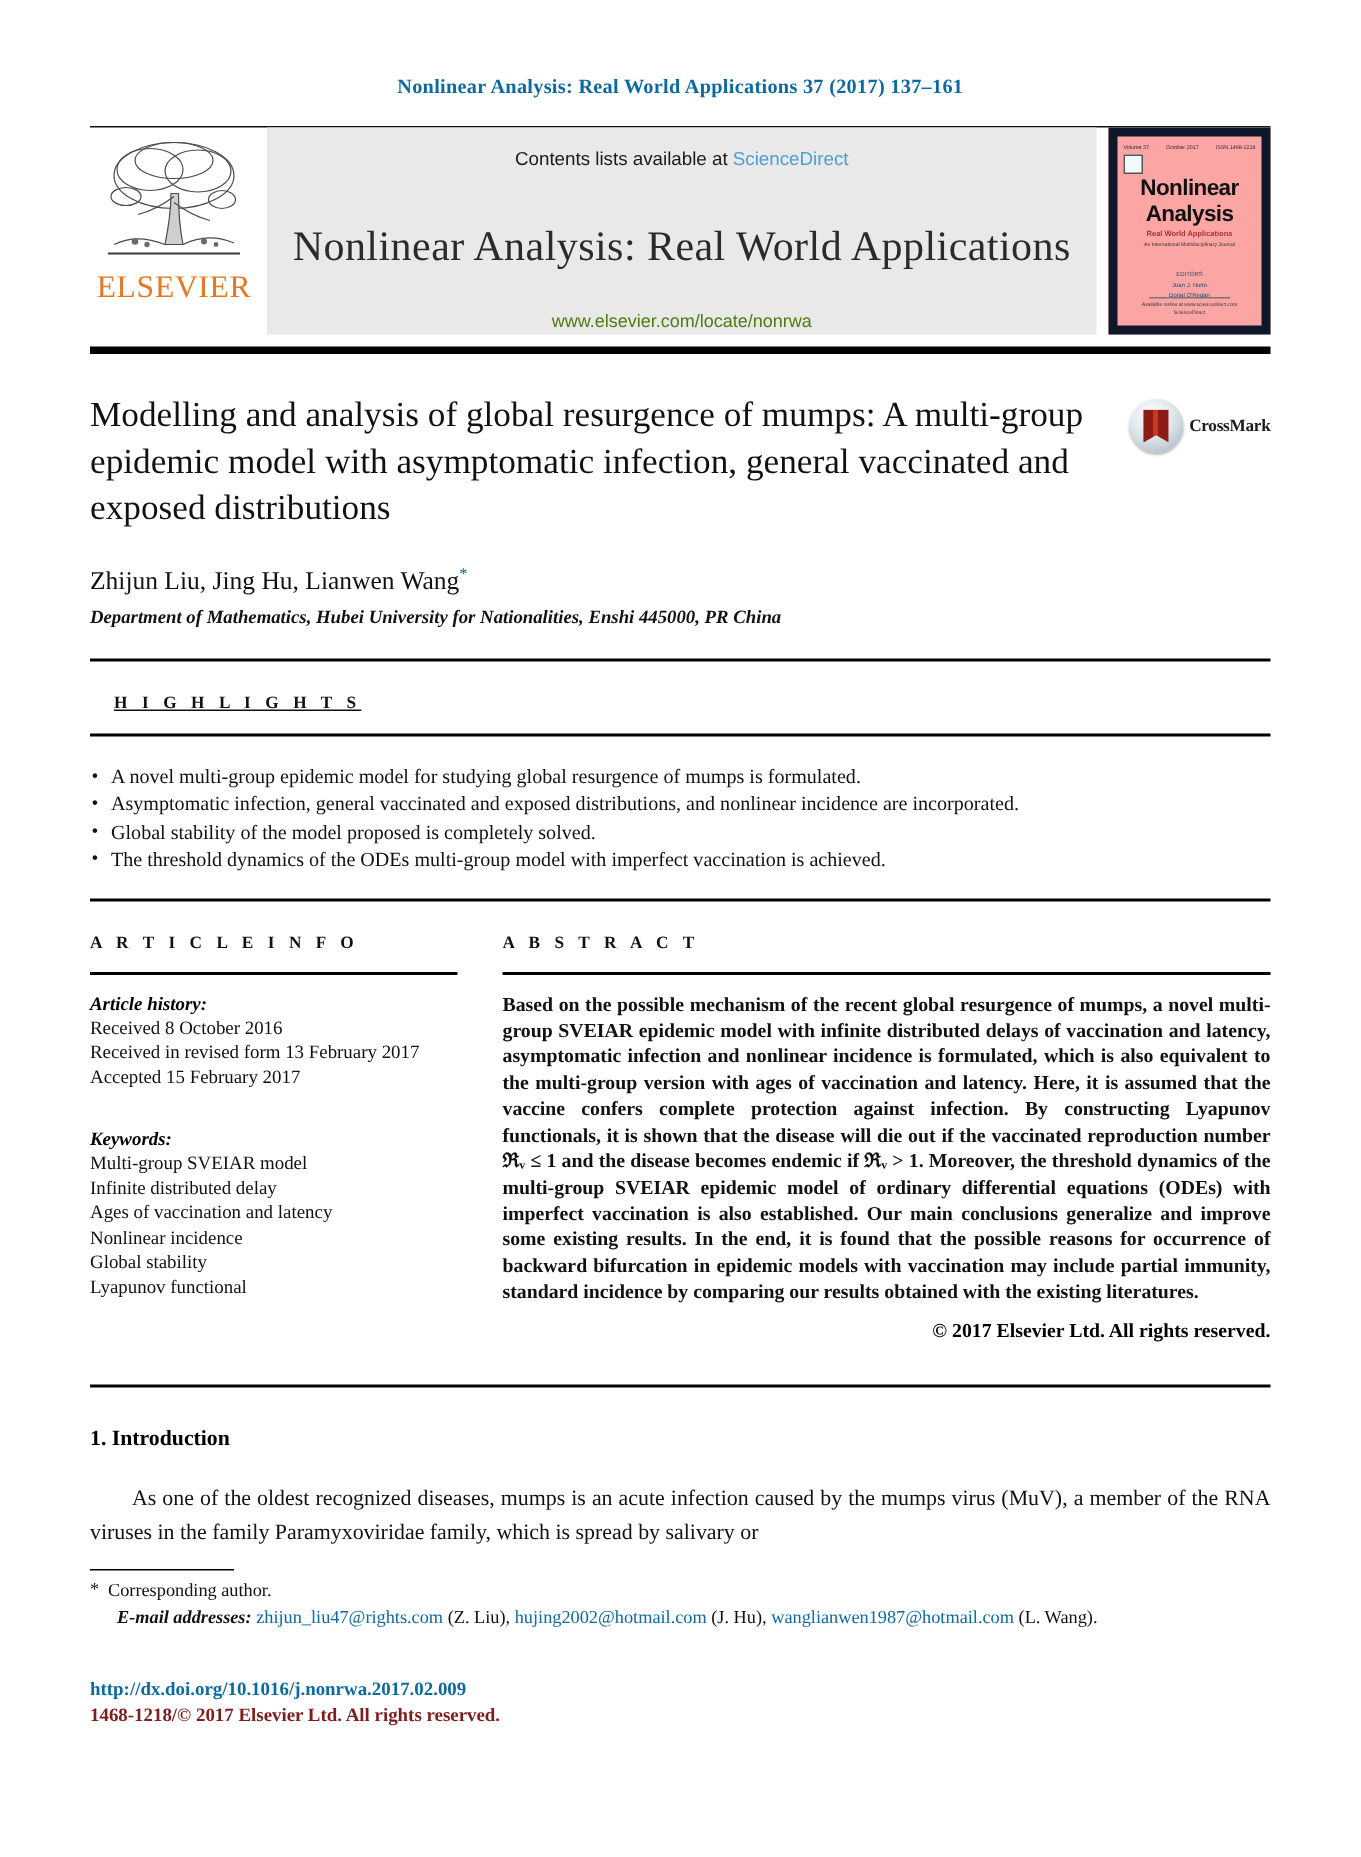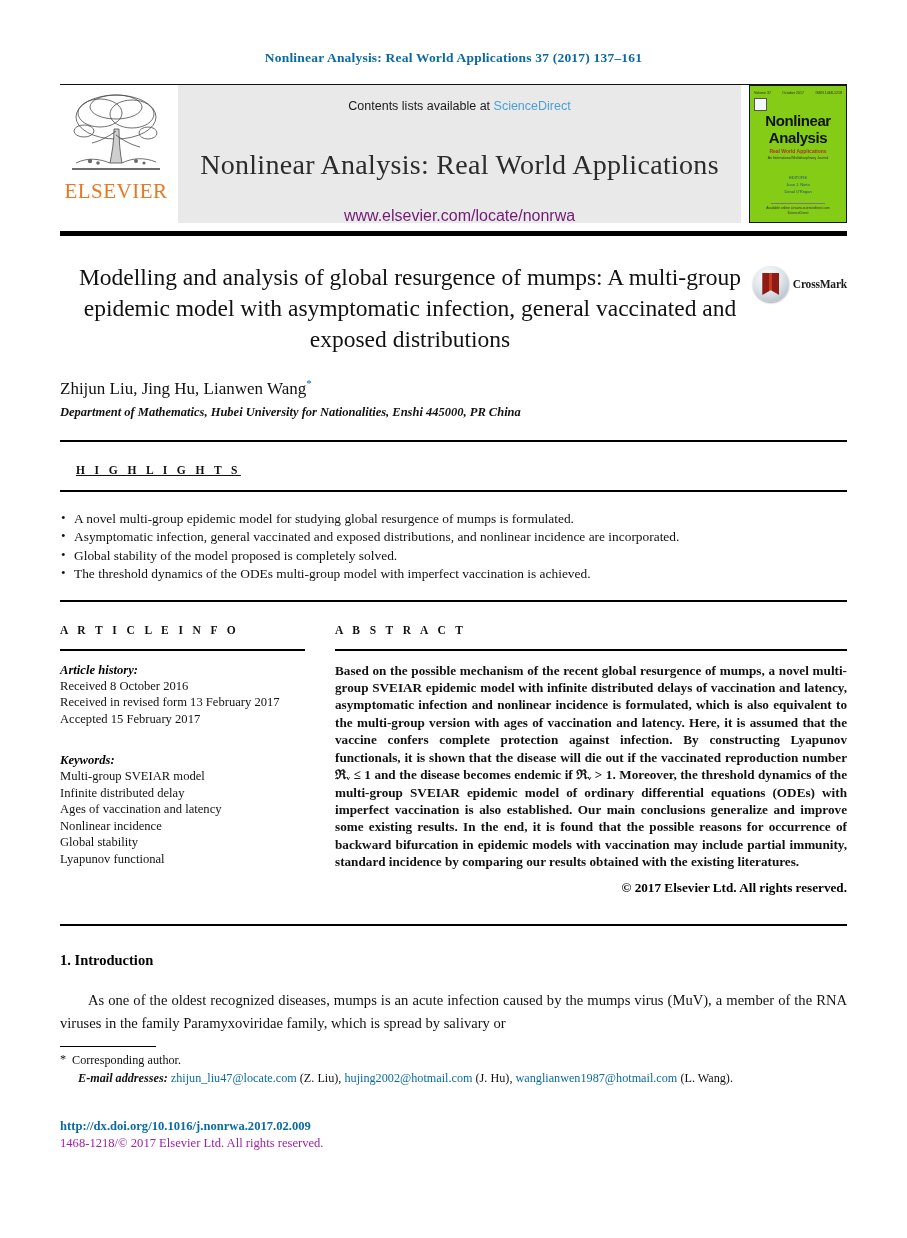--- a/index.html
+++ b/index.html
@@ -81,29 +81,29 @@
   .journal-name {
     font-family: "Liberation Serif", serif;
     font-size: 28px;
     color: #2b2b2b;
     margin-top: 36px;
     letter-spacing: .3px;
     white-space: nowrap;
   }
   .journal-url {
     font-family: "Liberation Sans", sans-serif;
-    font-size: 16px;
-    color: #701a75;
+    font-size: 12px;
+    color: #4d7c0f;
     margin-top: 26px;
   }
   .mast-cover {
     width: 96px;
     flex: 0 0 96px;
-    border: 1px solid #0f172a;
-    background: #84cc16;
+    border: 6px solid #0f172a;
+    background: #fca5a5;
     position: relative;
     overflow: hidden;
   }
   .cover-top-row {
     display: flex;
     justify-content: space-between;
     font-size: 3.6px;
     color: #2d2d2d;
     padding: 5px 4px 0 4px;
     font-family: "Liberation Sans", sans-serif;
@@ -171,21 +171,20 @@
     margin: 26px 60px 0 60px;
     position: relative;
     min-height: 92px;
   }
   .paper-title {
     font-family: "Liberation Serif", serif;
     font-size: 23.5px;
     line-height: 31px;
     color: #111;
     width: 700px;
-    text-align: center;
   }
   .crossmark {
     position: absolute;
     right: 0;
     top: 4px;
     display: flex;
     align-items: center;
     gap: 4px;
   }
   .cm-badge {
@@ -346,21 +345,21 @@
 
   .doi-block {
     position: absolute;
     left: 60px;
     top: 1118px;
     font-family: "Liberation Serif", serif;
     font-size: 12.6px;
     line-height: 17px;
   }
   .doi-block .doi { color: #0b6aa2; font-weight: bold; }
-  .doi-block .issn { font-weight: normal; color: #a21caf; }
+  .doi-block .issn { font-weight: bold; color: #7f1d1d; }
 </style>
 </head>
 <body>
 
 <div class="page">
 
   <div class="runhead">Nonlinear Analysis: Real World Applications 37 (2017) 137–161</div>
 
   <div class="masthead">
 
@@ -489,21 +488,21 @@
   <div class="intro-head">1.  Introduction</div>
   <div class="intro-body">As one of the oldest recognized diseases, mumps is an acute infection caused by the mumps virus (MuV), a member of the RNA viruses in the family Paramyxoviridae family, which is spread by salivary or</div>
 
   <div class="foot-rule"></div>
   <div class="footnotes">
     <div class="fn-corr">
       <span class="star">*</span><span>Corresponding author.</span>
     </div>
     <div class="fn-emails">
       <span class="lbl">E-mail addresses:</span>
-      <span class="lnk">zhijun_liu47@locate.com</span>
+      <span class="lnk">zhijun_liu47@rights.com</span>
       <span>(Z. Liu),</span>
       <span class="lnk">hujing2002@hotmail.com</span>
       <span>(J. Hu),</span>
       <span class="lnk">wanglianwen1987@hotmail.com</span>
       <span>(L. Wang).</span>
     </div>
   </div>
 
   <div class="doi-block">
     <div class="doi">http://dx.doi.org/10.1016/j.nonrwa.2017.02.009</div>

